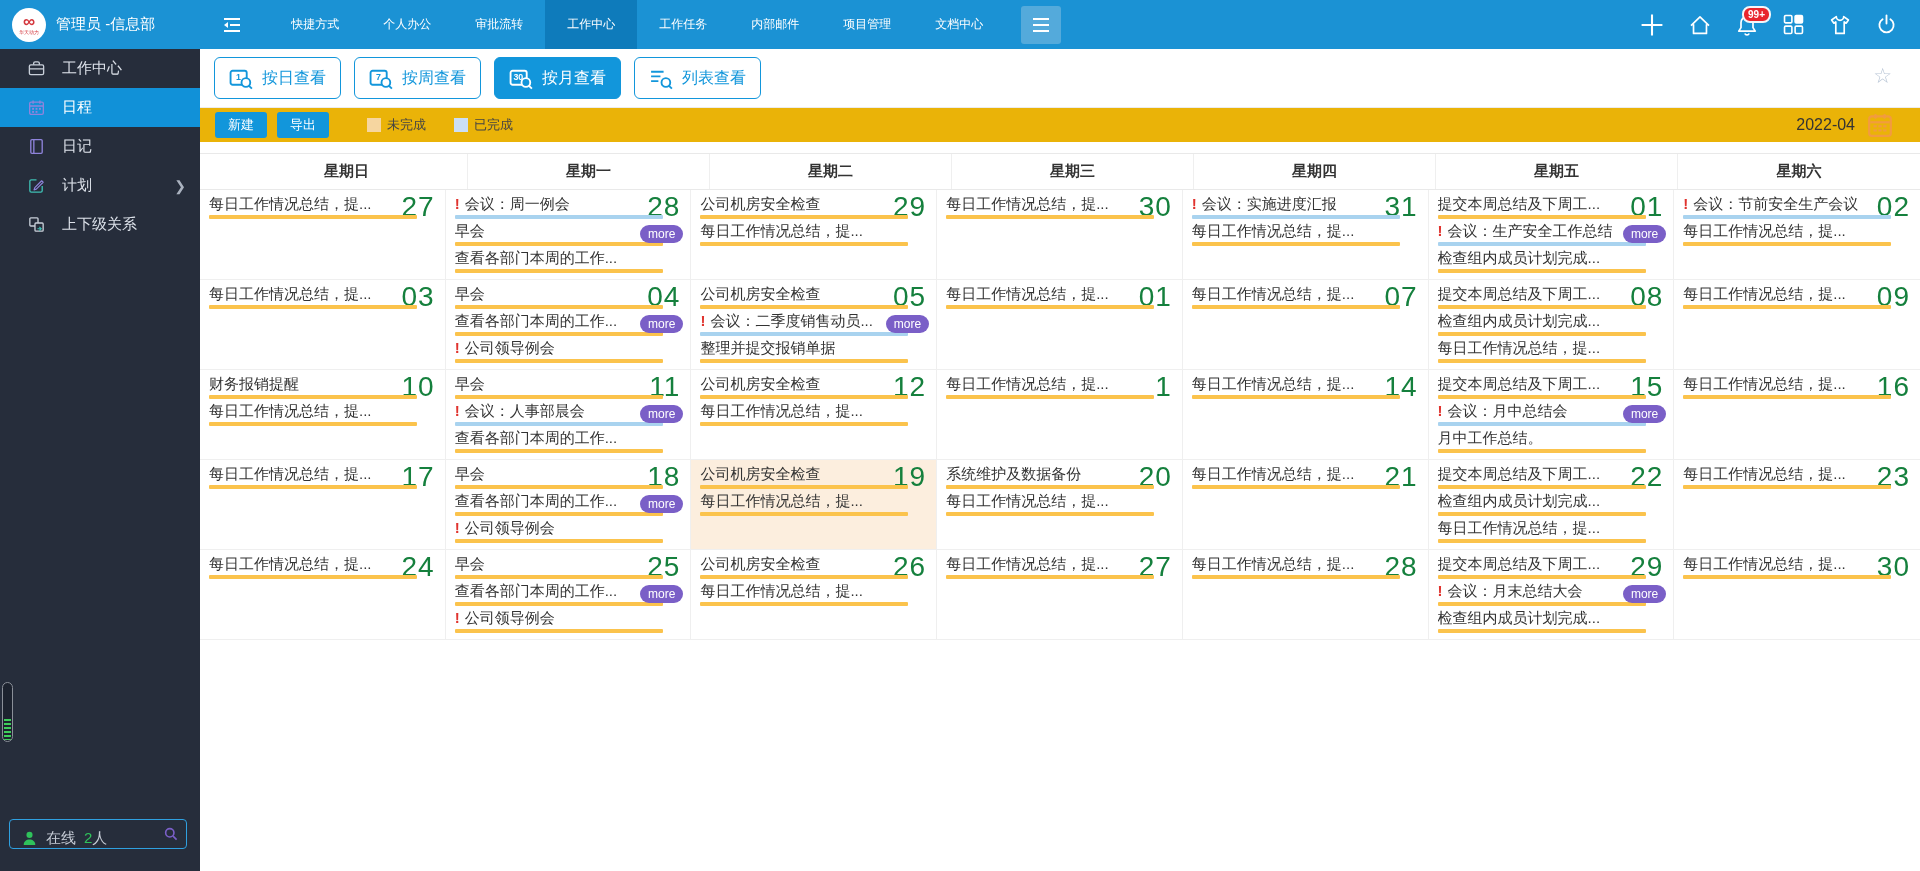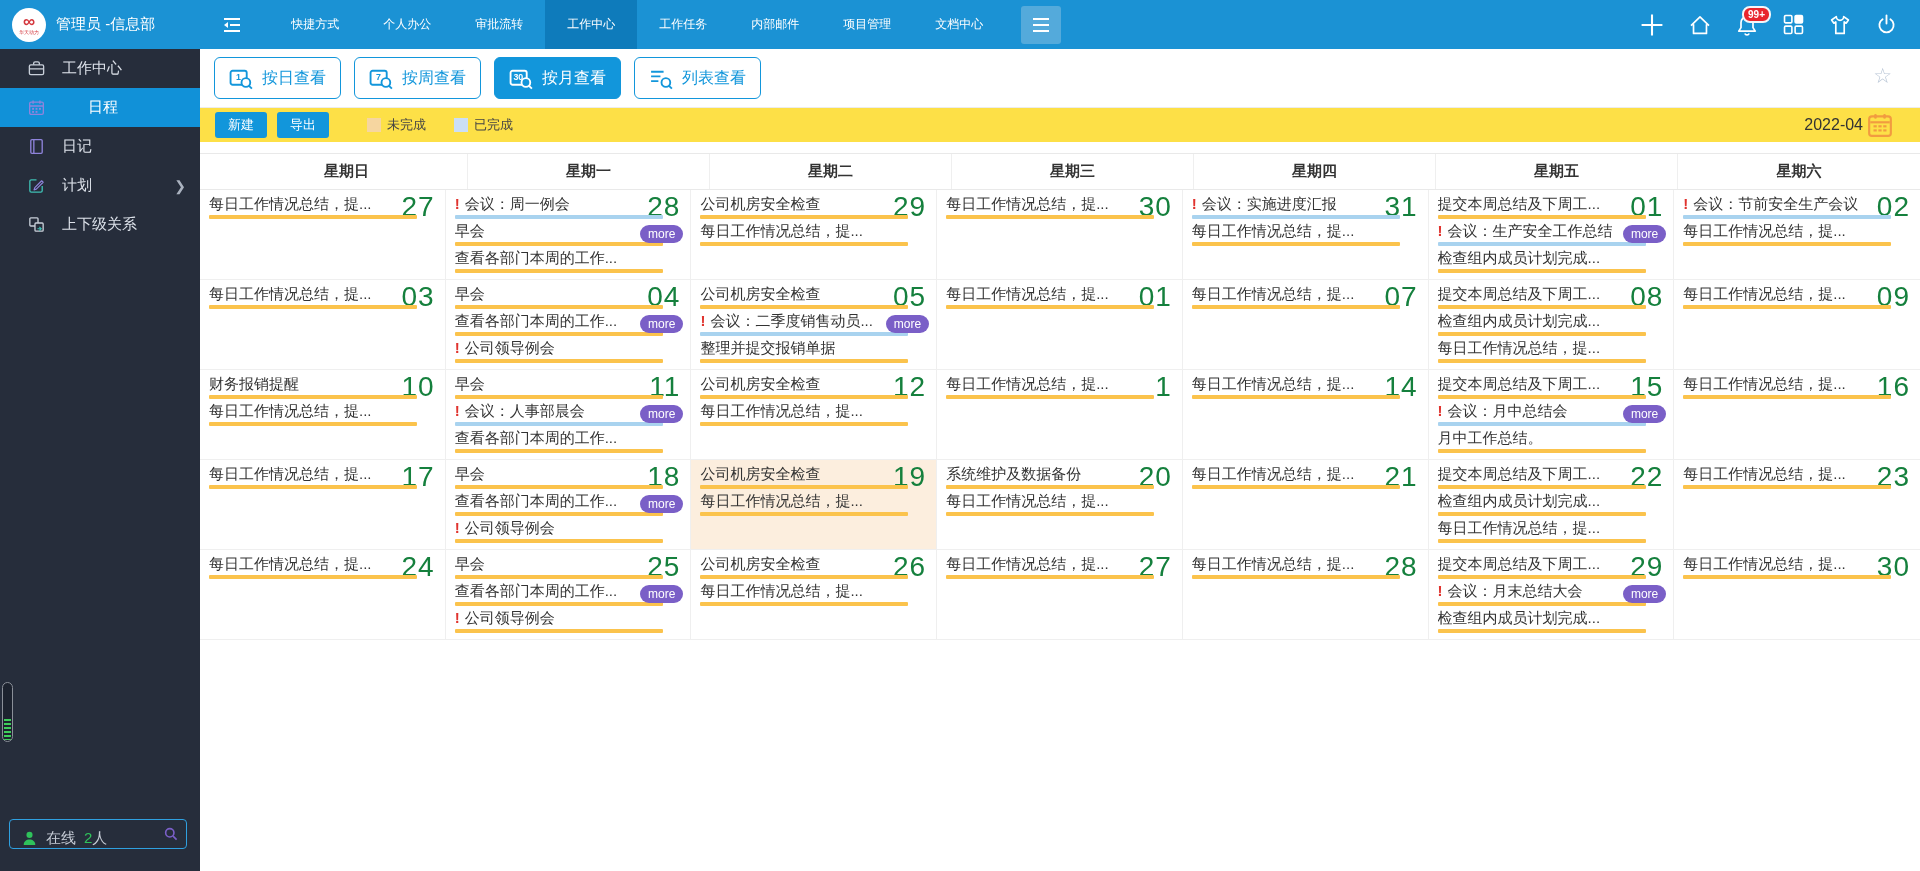--- a/index.html
+++ b/index.html
@@ -21,21 +21,21 @@
   .nav-more{width:40px;height:38px;background:#54aadb;border-radius:3px;margin-left:16px;
             display:flex;align-items:center;justify-content:center;cursor:pointer;align-self:center;}
   .top-icons{margin-left:auto;margin-right:22px;display:flex;align-items:center;gap:23px;}
   .tico{position:relative;cursor:pointer;display:flex;align-items:center;}
   .bell-badge{position:absolute;top:-7px;right:-12px;background:#e8262d;color:#fff;font-size:10px;
               font-weight:bold;border-radius:8px;padding:1px 4px;border:2px solid #f3f6f9;line-height:11px;}
 
   
   .sidebar{position:absolute;left:0;top:49px;width:200px;height:822px;background:#262d3b;z-index:20;}
   .side-item{height:39px;display:flex;align-items:center;color:#dde2ea;font-size:15px;cursor:pointer;}
-  .side-item.active{background:#1191d8;color:#fff;gap:26px;}
+  .side-item.active{background:#1191d8;color:#fff;}
   .side-item .sic{width:20px;margin-left:27px;margin-right:15px;display:flex;align-items:center;}
   .side-item .chev{margin-left:auto;margin-right:14px;color:#aab2bf;font-size:14px;}
   .v-indicator{position:absolute;left:2px;top:633px;width:9px;height:58px;border:1px solid #8a8f98;
                border-radius:6px;background:#1c222e;overflow:hidden;cursor:pointer;}
   .v-indicator .fill{position:absolute;left:1px;right:1px;bottom:1px;height:21px;
       background:repeating-linear-gradient(180deg,#3ecf5a 0 2px,#1c222e 2px 4px);}
   .online-row{position:absolute;left:21px;top:780px;display:flex;align-items:center;gap:8px;
               color:#c6ccd6;font-size:15px;}
   .online-row .cnt{color:#2fc25b;}
   .search-box{position:absolute;left:9px;top:770px;width:176px;height:28px;border:1px solid #2fa0e0;
@@ -49,28 +49,28 @@
   .tab-row{height:58px;display:flex;align-items:center;padding-left:14px;position:relative;
            border-bottom:1px solid #ececec;}
   .tab{height:42px;border:1px solid #1296db;border-radius:6px;color:#1296db;display:flex;
        align-items:center;gap:8px;padding:0 14px;margin-right:13px;font-size:16px;cursor:pointer;
        background:#fff;box-sizing:border-box;}
   .tab.active{background:#1296db;color:#fff;}
   .tab .mag-fill{fill:#fff;}
   .tab.active .mag-fill{fill:#1296db;}
   .fav-star{position:absolute;right:28px;top:16px;color:#b9c6d6;font-size:21px;cursor:pointer;line-height:1;}
 
-  .toolbar{height:34px;background:#fde047;display:flex;align-items:center;padding:0 15px;}
+  .toolbar{height:34px;background:#eab308;display:flex;align-items:center;padding:0 15px;}
   .btn{background:#1296db;color:#fff;font-size:13px;padding:4px 13px;border-radius:3px;border:none;
        margin-right:10px;cursor:pointer;font-family:inherit;}
   .legend{display:flex;align-items:center;gap:6px;font-size:13px;color:#444;margin-left:28px;}
   .swatch{width:14px;height:14px;display:inline-block;}
   .sw-inc{background:#f6d6a0;}
   .sw-com{background:#cbdff6;}
-  .month-wrap{margin-left:auto;display:flex;align-items:center;gap:4px;margin-right:12px;}
+  .month-wrap{margin-left:auto;display:flex;align-items:center;gap:12px;margin-right:12px;}
   .month-label{font-size:16px;color:#333;}
 
   .calendar{margin-top:11px;}
   .weekday-row{display:grid;grid-template-columns:repeat(7,1fr);height:35px;
                border-top:1px solid #e9e9e9;border-bottom:1px solid #e9e9e9;padding-left:26px;}
   .weekday{display:flex;align-items:center;justify-content:center;font-size:15px;font-weight:bold;
            color:#333;border-right:1px solid #efefef;}
   .weekday:last-child{border-right:none;}
   .week-row{display:grid;grid-template-columns:repeat(7,1fr);height:89px;border-bottom:1px solid #efefef;}
   .day-cell{position:relative;border-right:1px solid #efefef;padding:5px 8px 0 9px;box-sizing:border-box;

